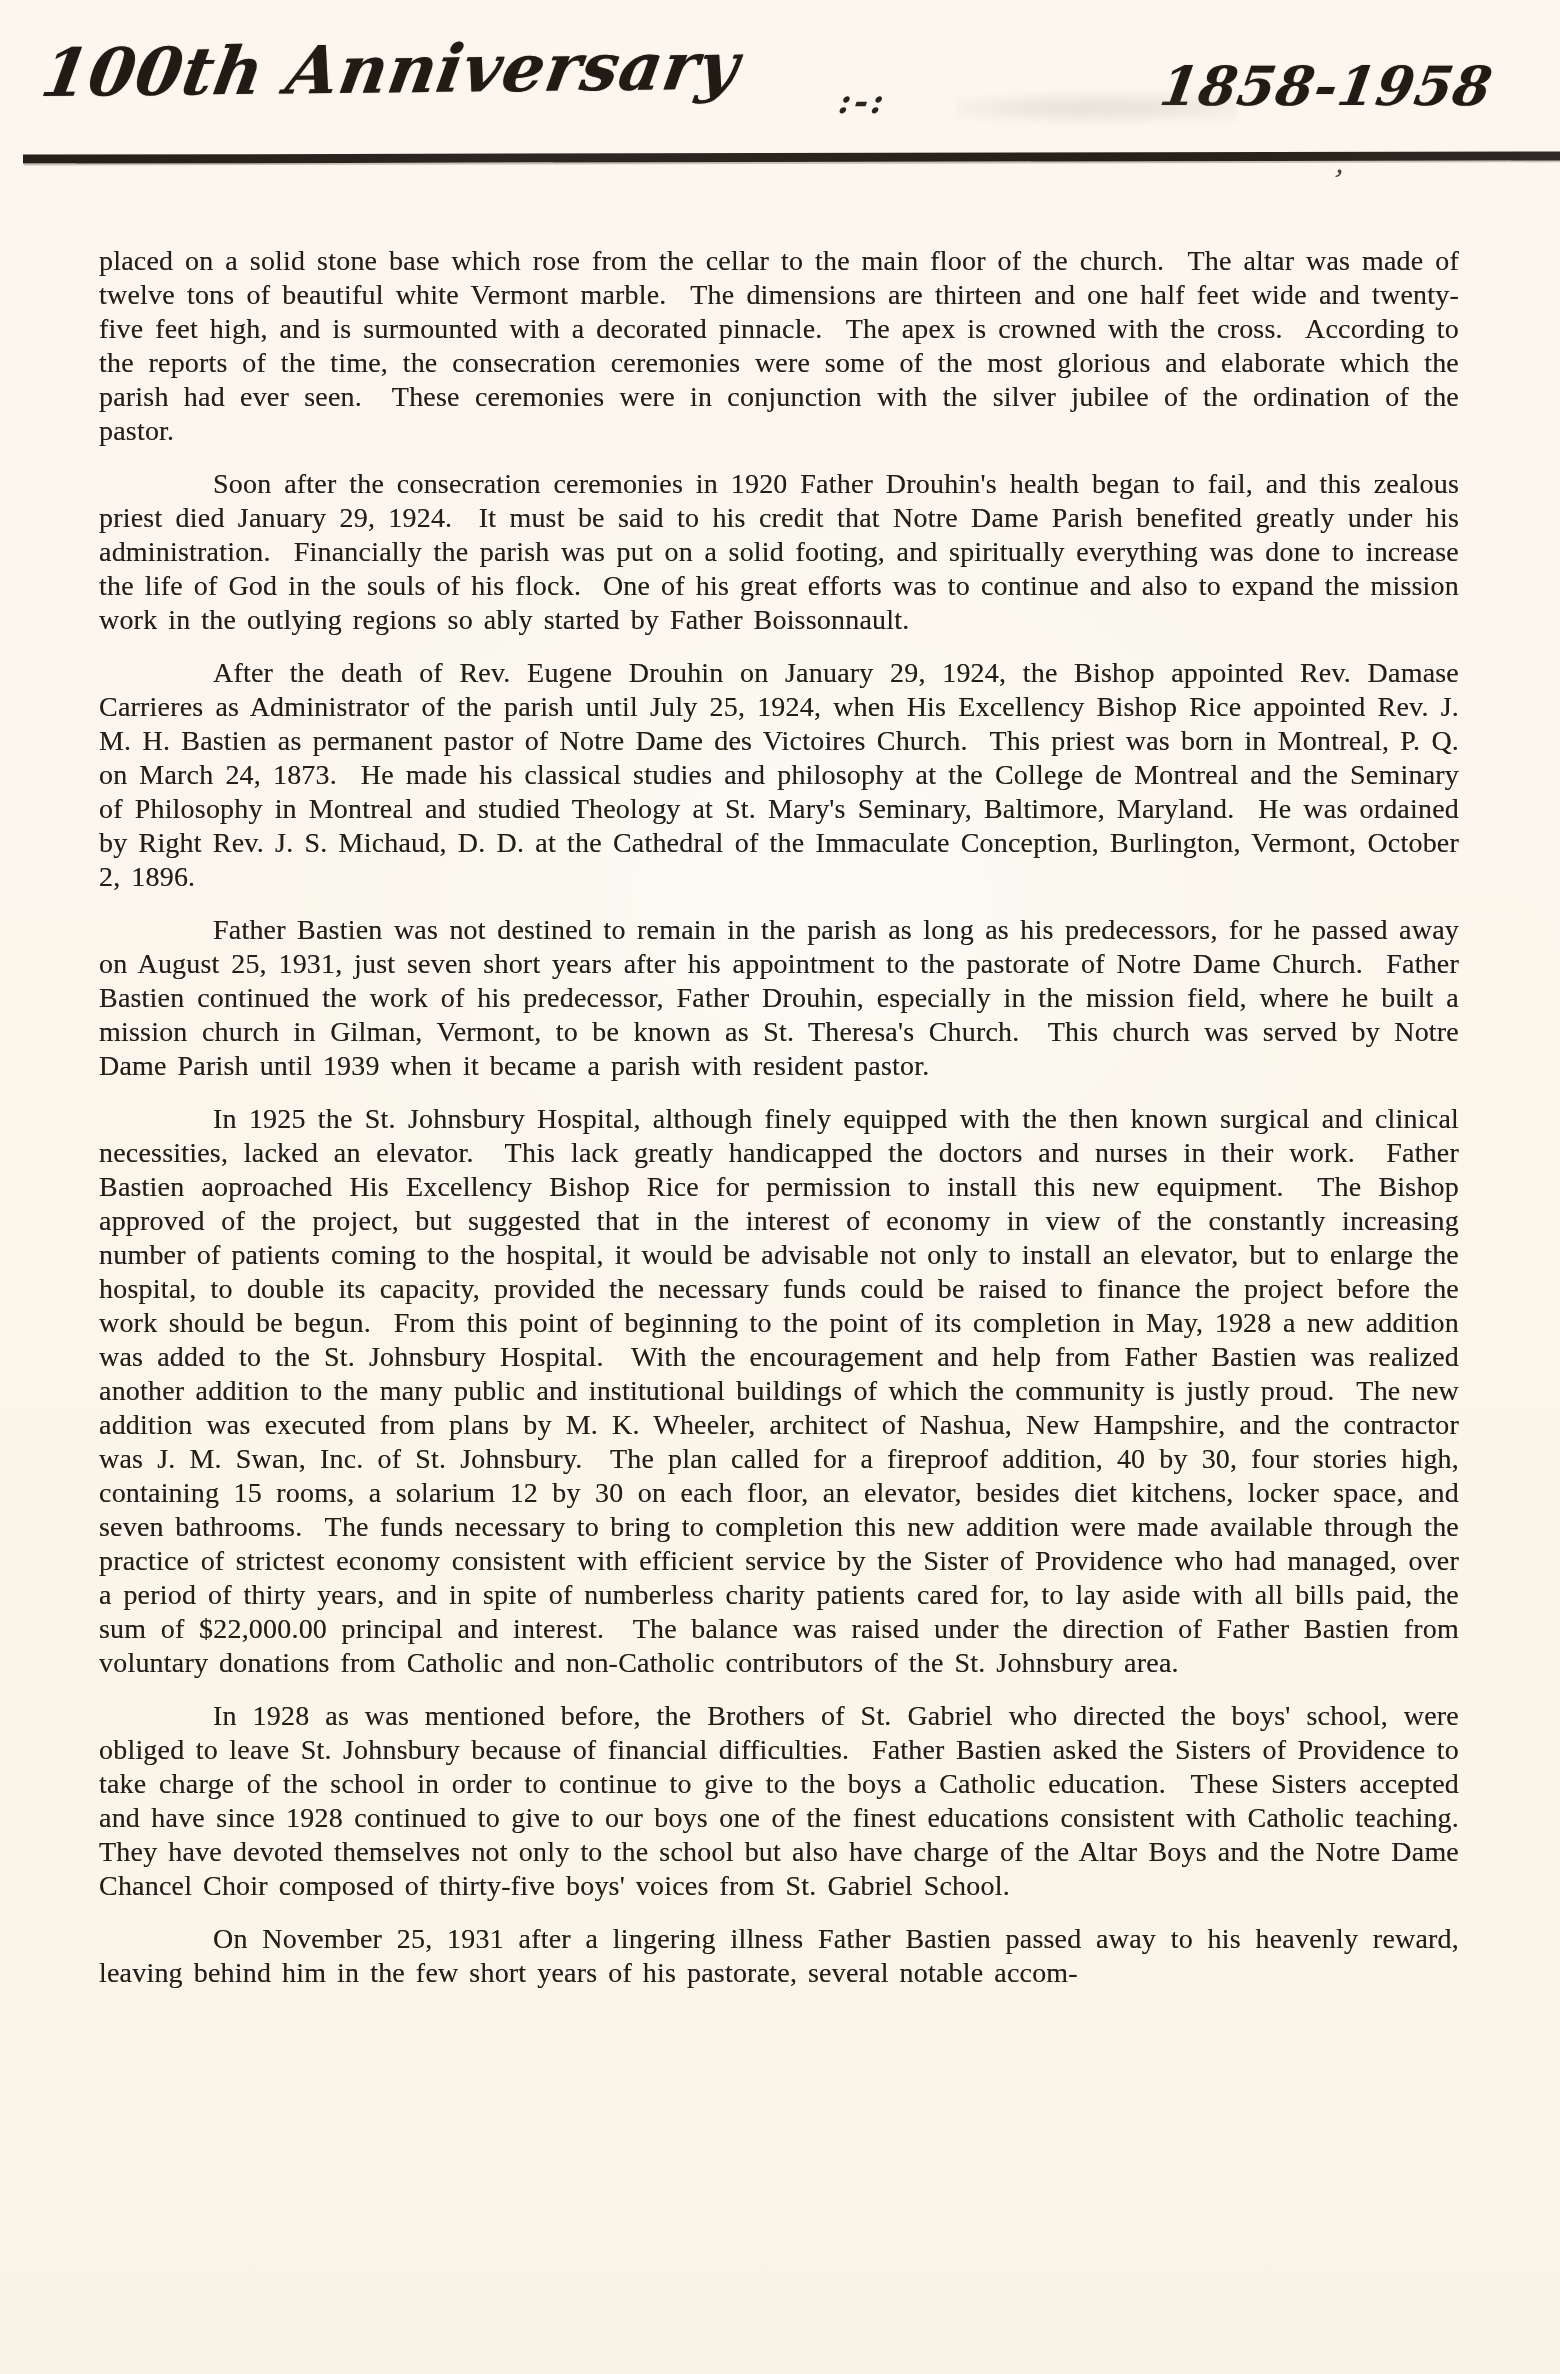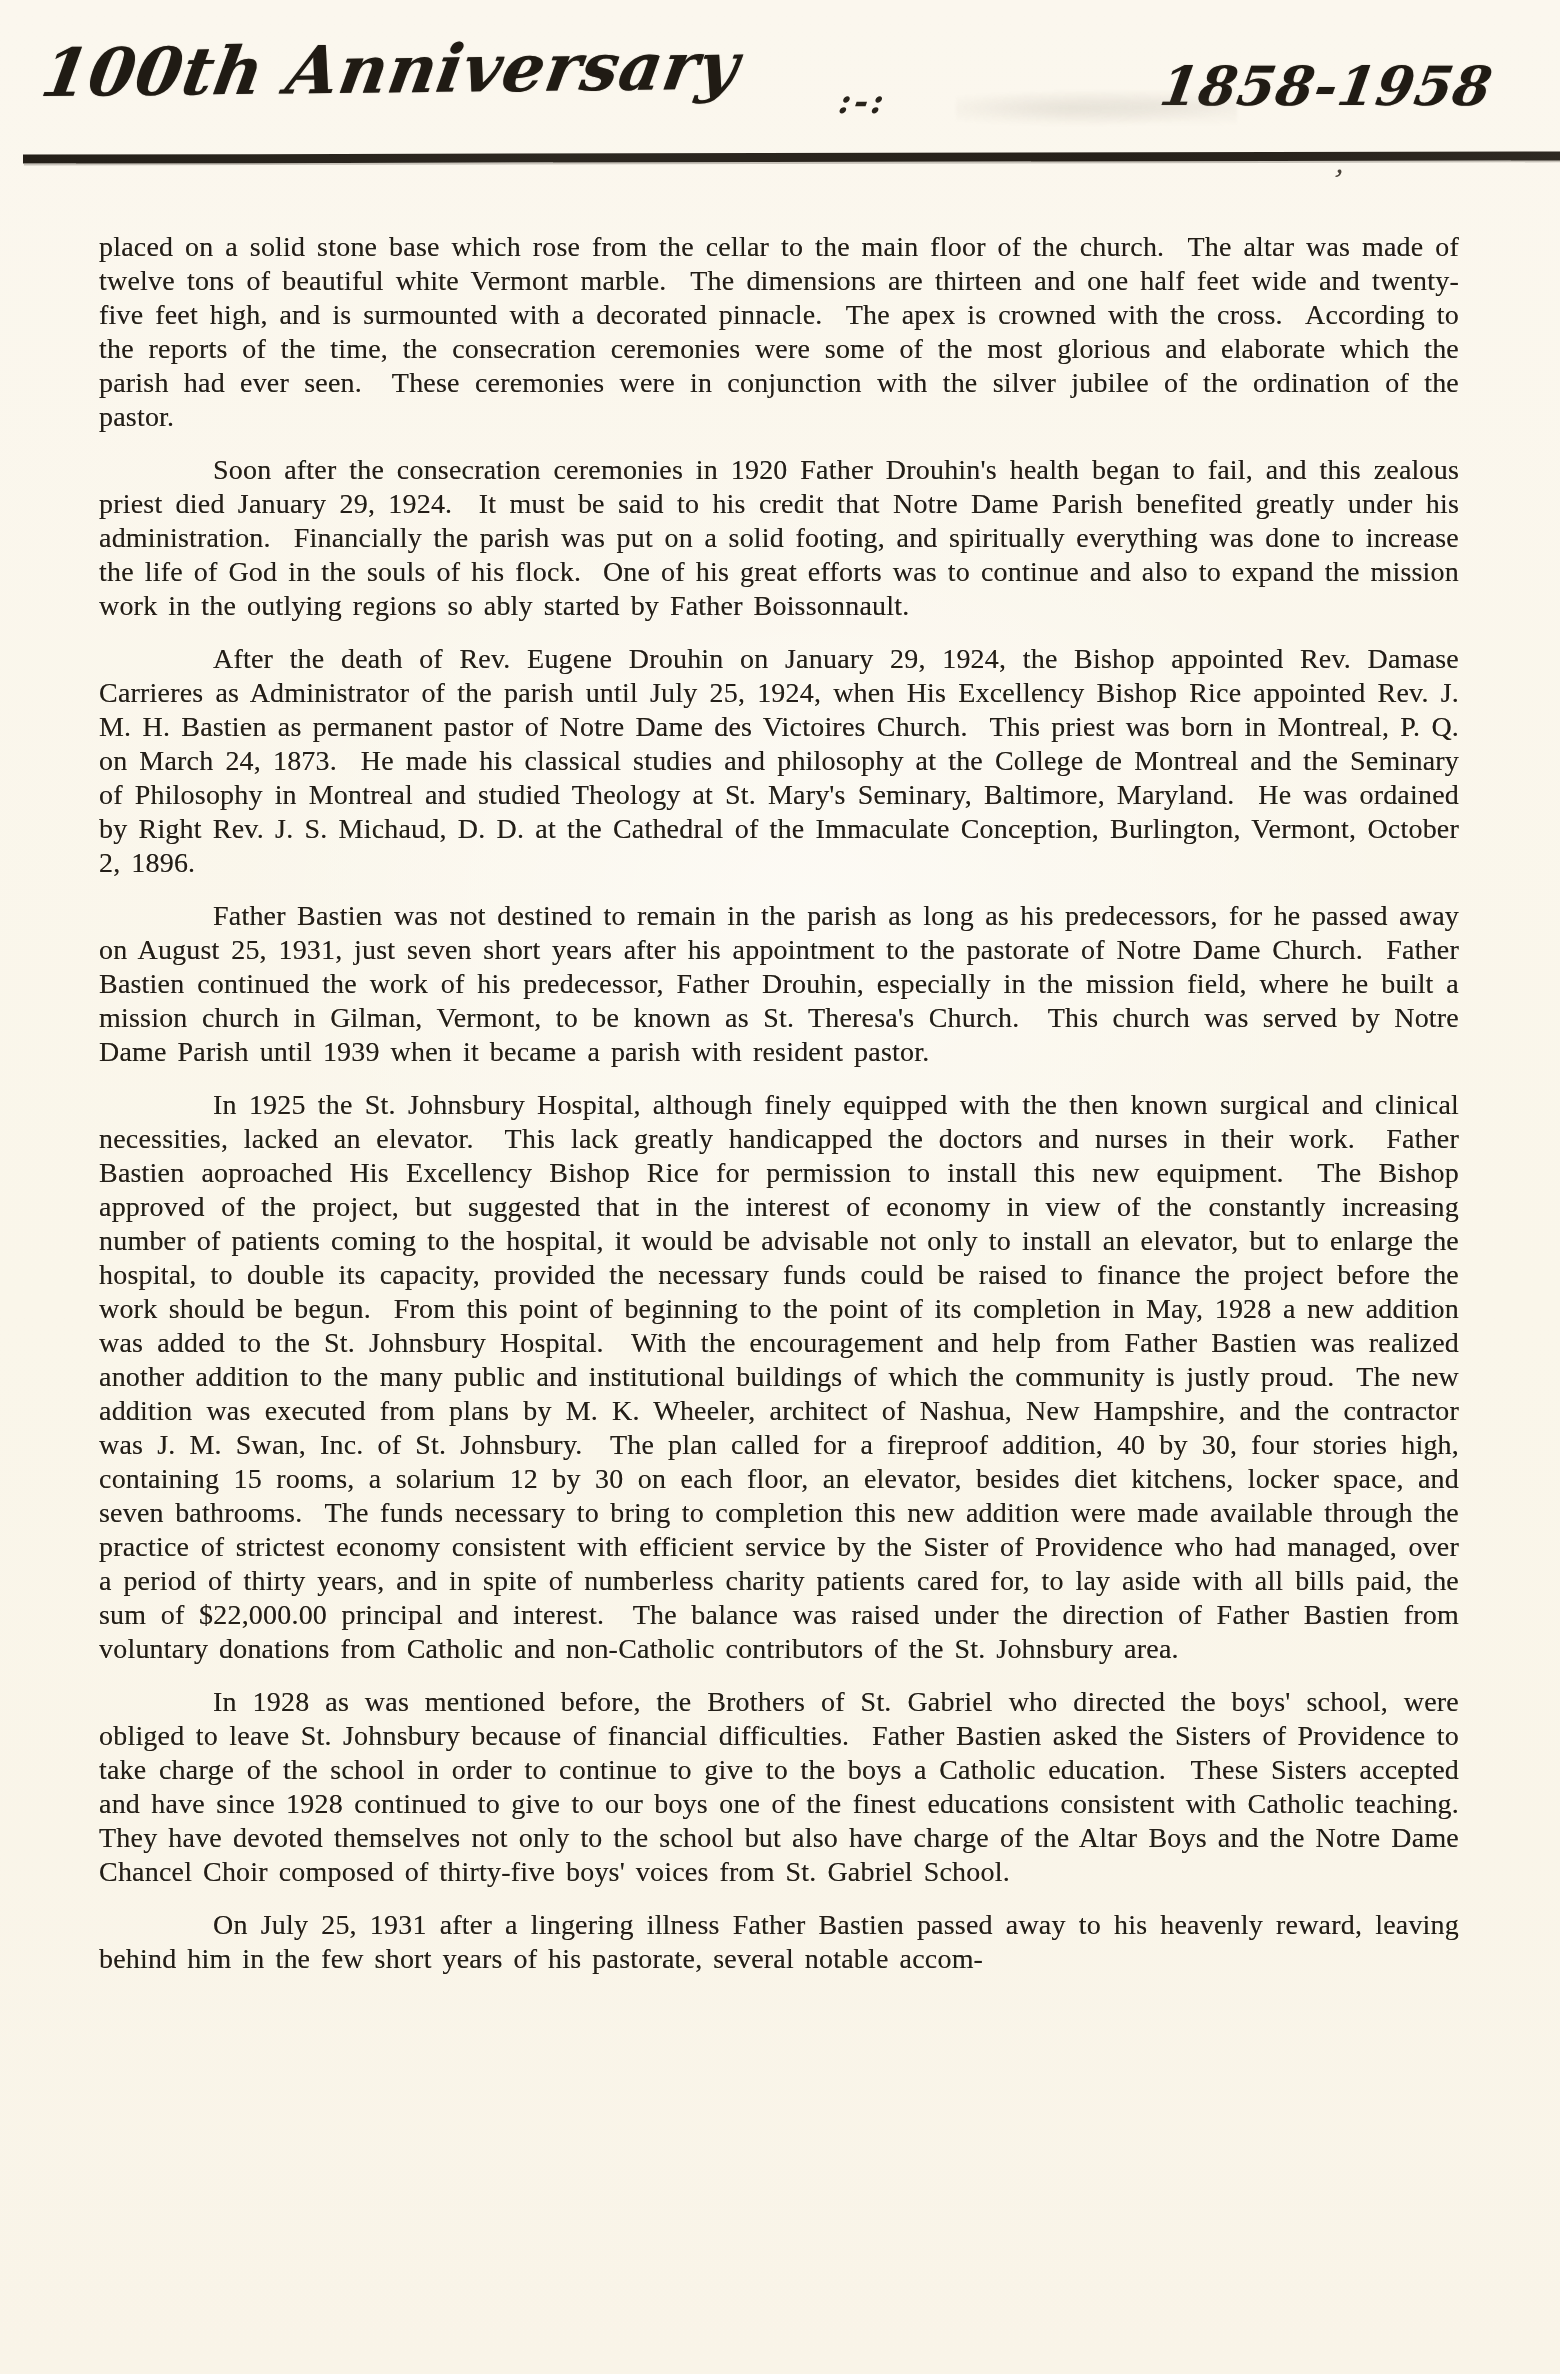--- a/index.html
+++ b/index.html
@@ -62,21 +62,21 @@
     position: absolute; left: 956px; top: 90px; width: 281px; height: 37px;
     background: radial-gradient(ellipse at 40% 50%, rgba(120,110,95,0.10), rgba(120,110,95,0) 70%),
                 radial-gradient(ellipse at 75% 45%, rgba(120,110,95,0.08), rgba(120,110,95,0) 70%);
     filter: blur(0.9px);
   }
   
   .content {
     position: absolute; left: 99px; top: 230px; width: 1360px;
   }
   .para {
-    margin: 0 0 19px 0;
+    margin: 14px 0 19px 0;
     font-size: 28px;
     line-height: 34px;
     text-align: justify;
     text-indent: 114px;
     white-space: pre-wrap;
     word-spacing: 3.7px;
     letter-spacing: 0.2px;
     color: #231e17;
     text-shadow: 0 0 0.6px rgba(35,30,23,0.55);
   }
@@ -106,17 +106,17 @@
     <div class="stray-mark">’</div>
   </header>
 
   <main class="content">
     <p class="para no-indent">placed on a solid stone base which rose from the cellar to the main floor of the church.  The altar was made of twelve tons of beautiful white Vermont marble.  The dimensions are thirteen and one half feet wide and twenty-five feet high, and is surmounted with a decorated pinnacle.  The apex is crowned with the cross.  According to the reports of the time, the consecration ceremonies were some of the most glorious and elaborate which the parish had ever seen.  These ceremonies were in conjunction with the silver jubilee of the ordination of the pastor.</p>
     <p class="para">Soon after the consecration ceremonies in 1920 Father Drouhin's health began to fail, and this zealous priest died January 29, 1924.  It must be said to his credit that Notre Dame Parish benefited greatly under his administration.  Financially the parish was put on a solid footing, and spiritually everything was done to increase the life of God in the souls of his flock.  One of his great efforts was to continue and also to expand the mission work in the outlying regions so ably started by Father Boissonnault.</p>
     <p class="para">After the death of Rev. Eugene Drouhin on January 29, 1924, the Bishop appointed Rev. Damase Carrieres as Administrator of the parish until July 25, 1924, when His Excellency Bishop Rice appointed Rev. J. M. H. Bastien as permanent pastor of Notre Dame des Victoires Church.  This priest was born in Montreal, P. Q. on March 24, 1873.  He made his classical studies and philosophy at the College de Montreal and the Seminary of Philosophy in Montreal and studied Theology at St. Mary's Seminary, Baltimore, Maryland.  He was ordained by Right Rev. J. S. Michaud, D. D. at the Cathedral of the Immaculate Conception, Burlington, Vermont, October 2, 1896.</p>
     <p class="para">Father Bastien was not destined to remain in the parish as long as his predecessors, for he passed away on August 25, 1931, just seven short years after his appointment to the pastorate of Notre Dame Church.  Father Bastien continued the work of his predecessor, Father Drouhin, especially in the mission field, where he built a mission church in Gilman, Vermont, to be known as St. Theresa's Church.  This church was served by Notre Dame Parish until 1939 when it became a parish with resident pastor.</p>
     <p class="para">In 1925 the St. Johnsbury Hospital, although finely equipped with the then known surgical and clinical necessities, lacked an elevator.  This lack greatly handicapped the doctors and nurses in their work.  Father Bastien aoproached His Excellency Bishop Rice for permission to install this new equipment.  The Bishop approved of the project, but suggested that in the interest of economy in view of the constantly increasing number of patients coming to the hospital, it would be advisable not only to install an elevator, but to enlarge the hospital, to double its capacity, provided the necessary funds could be raised to finance the project before the work should be begun.  From this point of beginning to the point of its completion in May, 1928 a new addition was added to the St. Johnsbury Hospital.  With the encouragement and help from Father Bastien was realized another addition to the many public and institutional buildings of which the community is justly proud.  The new addition was executed from plans by M. K. Wheeler, architect of Nashua, New Hampshire, and the contractor was J. M. Swan, Inc. of St. Johnsbury.  The plan called for a fireproof addition, 40 by 30, four stories high, containing 15 rooms, a solarium 12 by 30 on each floor, an elevator, besides diet kitchens, locker space, and seven bathrooms.  The funds necessary to bring to completion this new addition were made available through the practice of strictest economy consistent with efficient service by the Sister of Providence who had managed, over a period of thirty years, and in spite of numberless charity patients cared for, to lay aside with all bills paid, the sum of $22,000.00 principal and interest.  The balance was raised under the direction of Father Bastien from voluntary donations from Catholic and non-Catholic contributors of the St. Johnsbury area.</p>
     <p class="para">In 1928 as was mentioned before, the Brothers of St. Gabriel who directed the boys' school, were obliged to leave St. Johnsbury because of financial difficulties.  Father Bastien asked the Sisters of Providence to take charge of the school in order to continue to give to the boys a Catholic education.  These Sisters accepted and have since 1928 continued to give to our boys one of the finest educations consistent with Catholic teaching.  They have devoted themselves not only to the school but also have charge of the Altar Boys and the Notre Dame Chancel Choir composed of thirty-five boys' voices from St. Gabriel School.</p>
-    <p class="para">On July 25, 1931 after a lingering illness Father Bastien passed away to his heavenly reward, leaving behind him in the few short years of his pastorate, several notable accom-</p>
+    <p class="para">On November 25, 1931 after a lingering illness Father Bastien passed away to his heavenly reward, leaving behind him in the few short years of his pastorate, several notable accom-</p>
   </main>
 
 </div>
 
 
 </body></html>

